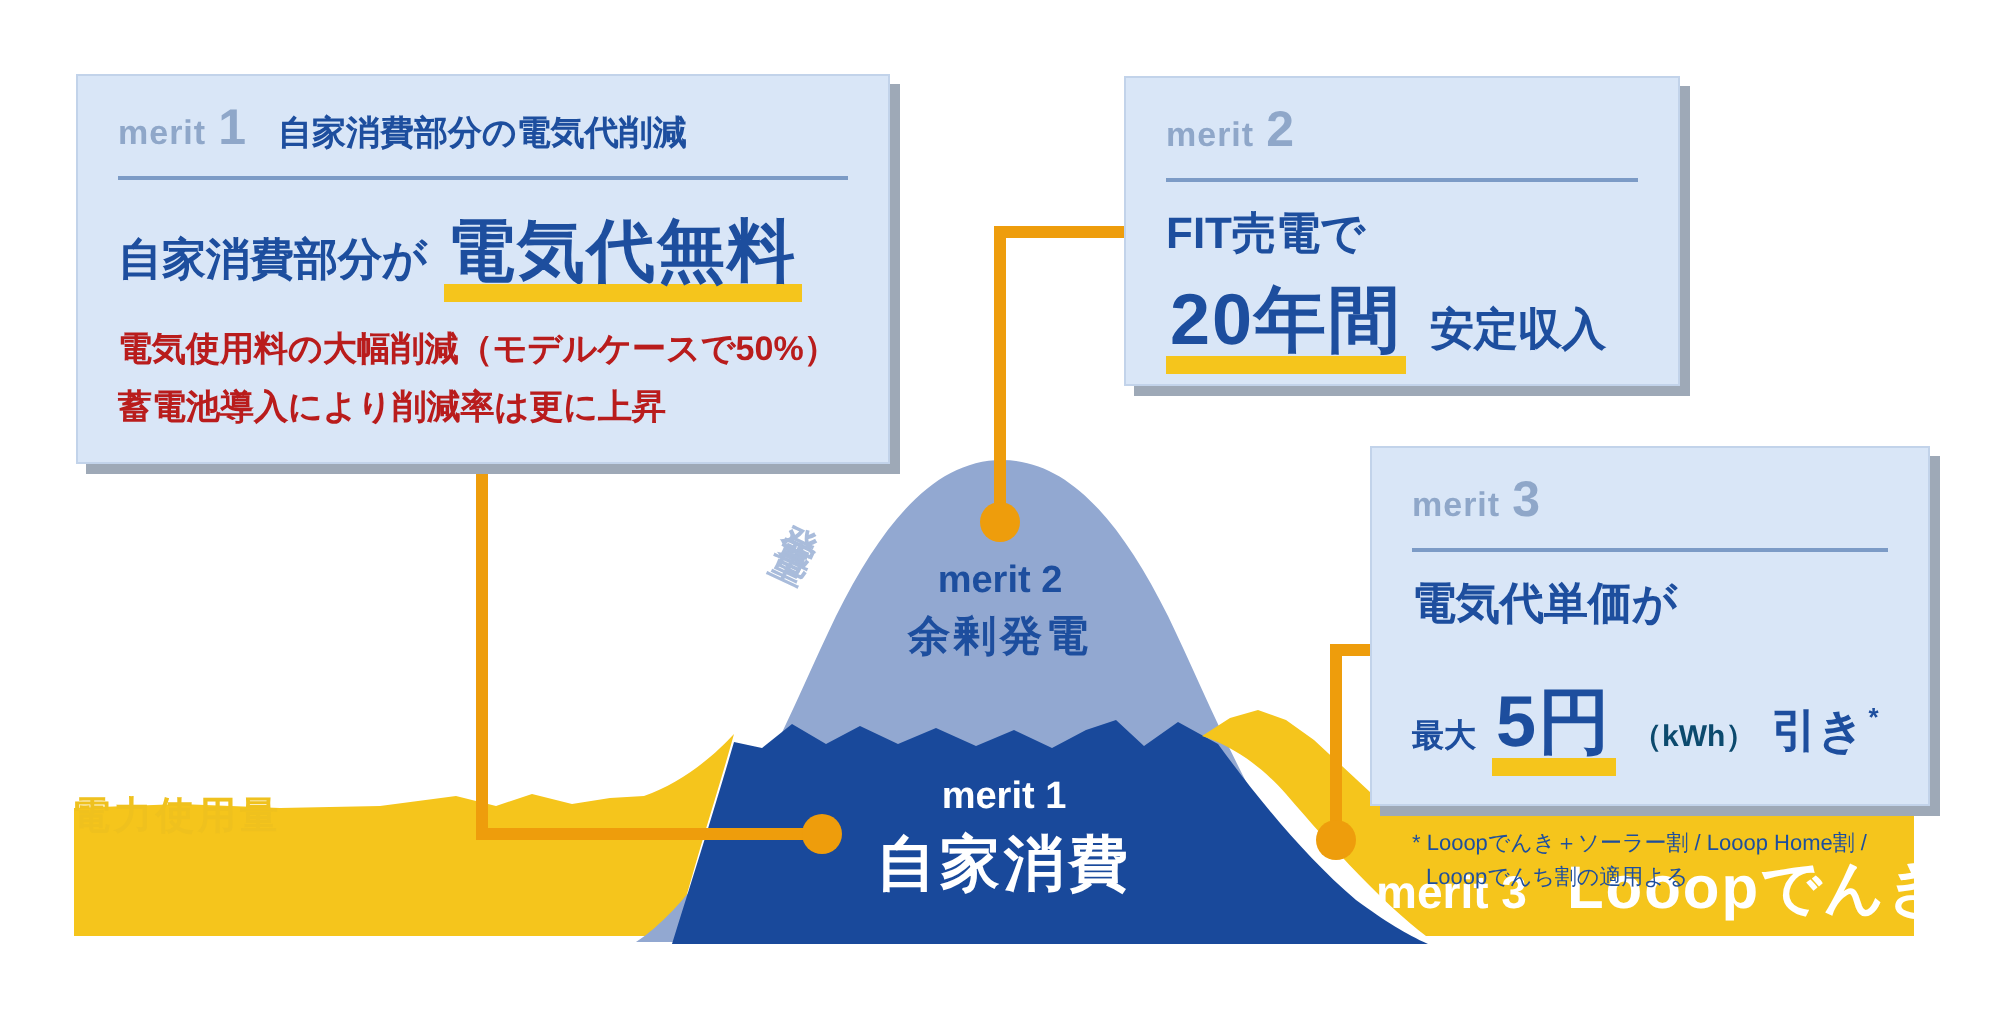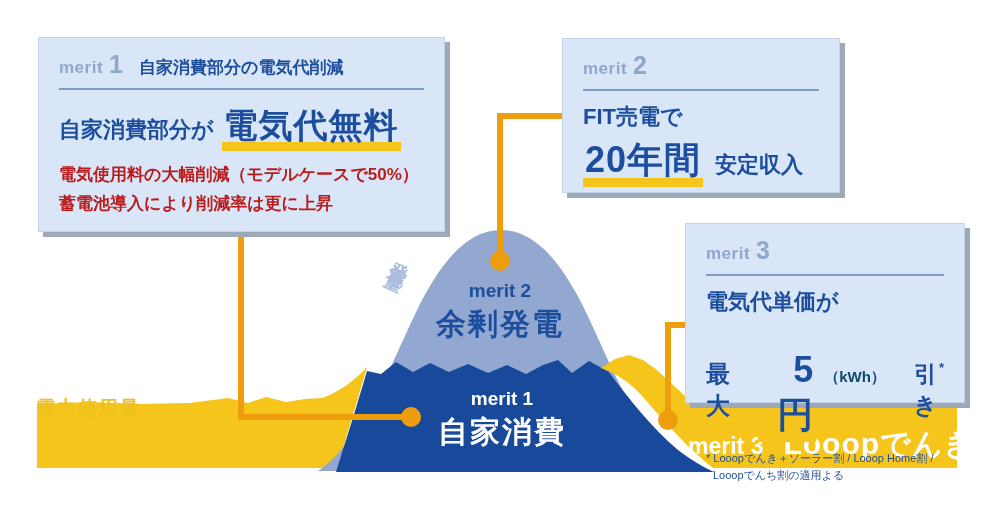--- a/index.html
+++ b/index.html
@@ -23,36 +23,36 @@
   .merit-num{color:#8FA7C9;font-size:25px;font-weight:bold;margin-left:6px;}
   .box-title{color:#1D4E9E;font-size:17px;font-weight:bold;}
   .hl{
     background-image:linear-gradient(#F5C51C,#F5C51C);
     background-repeat:no-repeat;background-position:0 100%;background-size:100% 9px;
     padding:0 2px 2px 2px;
   }
   .big-blue{font-size:34px;font-weight:bold;color:#1D4E9E;letter-spacing:1px;}
   .mid-blue{font-size:22px;font-weight:bold;color:#1D4E9E;}
   .sub-blue{font-size:17px;font-weight:bold;color:#b91c1c;line-height:1.7;margin-top:10px;}
-  .note{font-size:11px;color:#1D4E9E;line-height:1.55;margin-top:8px;font-weight:normal;}
+  .note{font-size:11px;color:#1D4E9E;line-height:1.55;margin-top:26px;font-weight:normal;}
   .note-l2{padding-left:7px;}
   #merit1-box{left:38px;top:37px;width:407px;height:195px;}
   #merit2-box{left:562px;top:38px;width:278px;height:155px;}
   #merit3-box{left:685px;top:223px;width:280px;height:180px;}
   .body-line{margin-top:13px;display:flex;align-items:baseline;flex-wrap:nowrap;}
   .gap-l{margin-left:12px;}
   .gap-s{margin-left:8px;text-align:right;}
   .unit-blue{font-size:15px;font-weight:bold;color:#0c4a6e;}
   .sup-star{font-size:13px;font-weight:bold;color:#1D4E9E;position:relative;top:-10px;margin-left:2px;}
   
   .chart-label{position:absolute;text-align:center;}
   #surplus-label{left:410px;top:280px;width:180px;color:#1D4E9E;}
   #self-label{left:402px;top:388px;width:200px;color:#ffffff;}
   .cl-tag{font-size:19px;font-weight:bold;display:block;}
-  .cl-main{font-size:30px;font-weight:bold;display:block;letter-spacing:2px;margin-top:2px;}
+  .cl-main{font-size:21px;font-weight:bold;display:block;letter-spacing:2px;margin-top:2px;}
   #self-label .cl-main{font-size:30px;}
   #grid-label{left:688px;top:424px;display:flex;align-items:baseline;gap:20px;color:#ffffff;text-align:left;}
   .grid-tag{font-size:23px;font-weight:bold;}
   .grid-main{font-size:30px;font-weight:bold;letter-spacing:1px;}
   #usage-label{left:36px;top:395px;color:#EFC11E;font-size:19px;font-weight:bold;letter-spacing:2px;text-align:center;}
   #generation-label{
     left:396px;top:250px;color:#A9BCDB;font-size:19px;font-weight:bold;
     writing-mode:vertical-rl;letter-spacing:6px;transform:rotate(25deg);transform-origin:top center;
   }
 </style>
@@ -150,21 +150,21 @@
   <div class="info-box" id="merit3-box">
     <div class="box-header">
       <span>
         <span class="merit-tag">merit</span><span class="merit-num">3</span>
       </span>
     </div>
     <div class="body-line" style="margin-top:11px;">
       <span class="mid-blue">電気代単価が</span>
     </div>
     <div class="body-line" style="margin-top:6px;">
-      <span class="mid-blue" style="font-size:24px;margin-top:35px;">最大</span>
+      <span class="mid-blue" style="font-size:16px;margin-top:35px;">最大</span>
       <span class="big-blue hl gap-s" style="font-size:36px;">5円</span>
       <span class="unit-blue gap-s">（kWh）</span>
       <span class="mid-blue gap-s" style="font-size:23px;">引き</span>
       <span class="sup-star">*</span>
     </div>
     <div class="note">
       <div>* Looopでんき＋ソーラー割 / Looop Home割 /</div>
       <div class="note-l2">Looopでんち割の適用よる</div>
     </div>
   </div>

